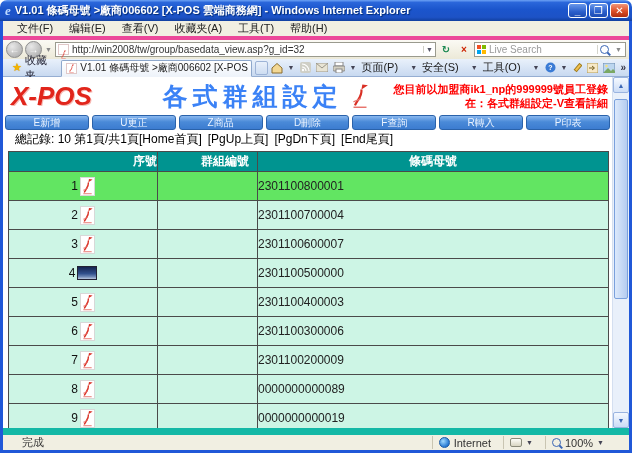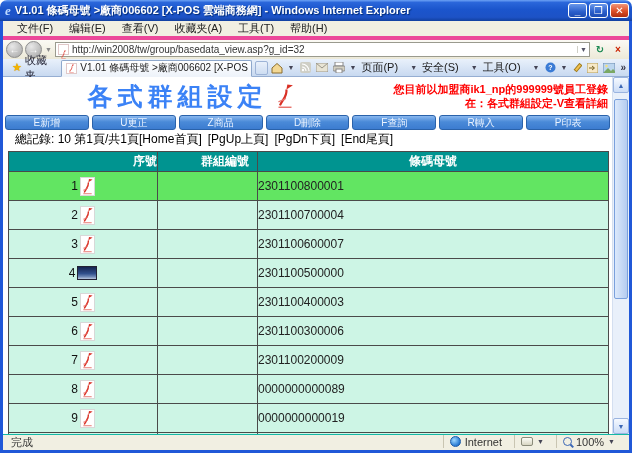--- a/index.html
+++ b/index.html
@@ -81,21 +81,21 @@
 
 
 .vscroll{flex:0 0 17px;position:relative;background:#e9f0fa;border-left:1px solid #d4dff0}
 .sbtn{position:absolute;left:0;width:16px;height:16px;background:linear-gradient(180deg,#f5f9ff,#cbdcf6);border:1px solid #9ab4e0;border-radius:2px;
  color:#3a66b5;font-size:7px;display:flex;align-items:center;justify-content:center}
 .sbtn.up{top:0}.sbtn.down{bottom:0}
 .thumb{position:absolute;left:1px;top:22px;width:14px;height:200px;border:1px solid #7aa0dc;border-radius:2px;
  background:linear-gradient(90deg,#dcE9fb,#b5ccf0)}
 
 
-.statusbar{flex:0 0 15px;background:#f1efe2;border-top:1px solid #14b8a6;display:flex;align-items:flex-start;font-size:11px;color:#333;padding:0 8px;gap:6px}
+.statusbar{flex:0 0 15px;background:#f1efe2;border-top:7px solid #14b8a6;display:flex;align-items:center;font-size:11px;color:#333;padding:0 19px;gap:6px}
 .sleft{flex:1;white-space:nowrap;overflow:hidden}
 .spanel{display:flex;align-items:center;gap:4px;border-left:1px solid #c9c5b2;padding:0 6px;height:13px;white-space:nowrap}
 .globe{width:11px;height:11px;border-radius:50%;background:radial-gradient(circle at 35% 35%,#9fd8ff,#2e7fd6 65%,#1a5aa8);border:1px solid #1a5aa8}
 .mag{width:9px;height:9px;border:1.5px solid #3a66b5;border-radius:50%;position:relative}
 .mag::after{content:"";position:absolute;width:4px;height:1.5px;background:#3a66b5;transform:rotate(45deg);right:-3px;bottom:-1px}
 .gauge{width:12px;height:9px;border:1px solid #8a8a7a;border-radius:2px;background:linear-gradient(180deg,#fdfdf8,#d8d5c2)}
 </style>
 </head>
 <body>
 
@@ -131,20 +131,33 @@
               <path d="M3.5 15.5 C5.5 11 8.5 9.5 8 4.5" fill="none" stroke="#d93025" stroke-width="1.5"></path>
               <path d="M8 4.5 L12.5 1.5 L8.6 1 Z" fill="#d93025"></path>
               <path d="M2.5 13 C4.5 12 6 12 7.5 10.5" fill="none" stroke="#e8736c" stroke-width="1"></path>
               <rect x="2.5" y="16.3" width="9" height="1" fill="#e8736c"></rect>
             </svg></span>
         <span class="url">http://win2008/tw/group/basedata_view.asp?g_id=32</span>
         <span class="addr-caret">▼</span>
       </span>
       <span class="tinybtn refresh">↻</span>
       <span class="tinybtn stopbtn">×</span>
+      <span class="searchbox">
+        <span class="msflag">
+          <i style="background:#f25022"></i>
+            <i style="background:#7fba00"></i>
+            <i style="background:#00a4ef"></i>
+            <i style="background:#ffb900"></i>
+        </span>
+        <span class="searchtext">Live Search</span>
+        <span class="magbtn">
+            <span class="mag"></span>
+          </span>
+        <span class="mini-caret">▼</span>
+      </span>
     </div>
 
     <div class="tabrow">
       <span class="favbtn">
         <span class="star">★</span>
         <span>收藏夹</span>
       </span>
       <span class="tab">
         <span class="favicon-mini"><svg viewBox="0 0 14 18" width="100%" height="100%" preserveAspectRatio="xMidYMid meet">
               <path d="M3.5 15.5 C5.5 11 8.5 9.5 8 4.5" fill="none" stroke="#d93025" stroke-width="1.5"></path>
@@ -220,20 +233,21 @@
               <path d="M1 9 L5 5 L8 8 L10 6 L12 8 V10 H1 Z" fill="#7aa864"></path>
             </svg>
           </span>
         <span class="chev">»</span>
       </span>
     </div>
 
     <div class="content">
       <div class="page">
         <div class="pagehead">
+          <span class="xpos">X-POS</span>
           <span class="pagetitle-wrap">
             <span class="pagetitle">各式群組設定</span>
             <span class="mascot-big"><svg viewBox="0 0 14 18" width="100%" height="100%" preserveAspectRatio="xMidYMid meet">
                   <path d="M3.5 15.5 C5.5 11 8.5 9.5 8 4.5" fill="none" stroke="#d93025" stroke-width="1.5"></path>
                   <path d="M8 4.5 L12.5 1.5 L8.6 1 Z" fill="#d93025"></path>
                   <path d="M2.5 13 C4.5 12 6 12 7.5 10.5" fill="none" stroke="#e8736c" stroke-width="1"></path>
                   <rect x="2.5" y="16.3" width="9" height="1" fill="#e8736c"></rect>
                 </svg></span>
           </span>
           <span class="notice">您目前以加盟商ik1_np的999999號員工登錄在：各式群組設定-V查看詳細</span>

